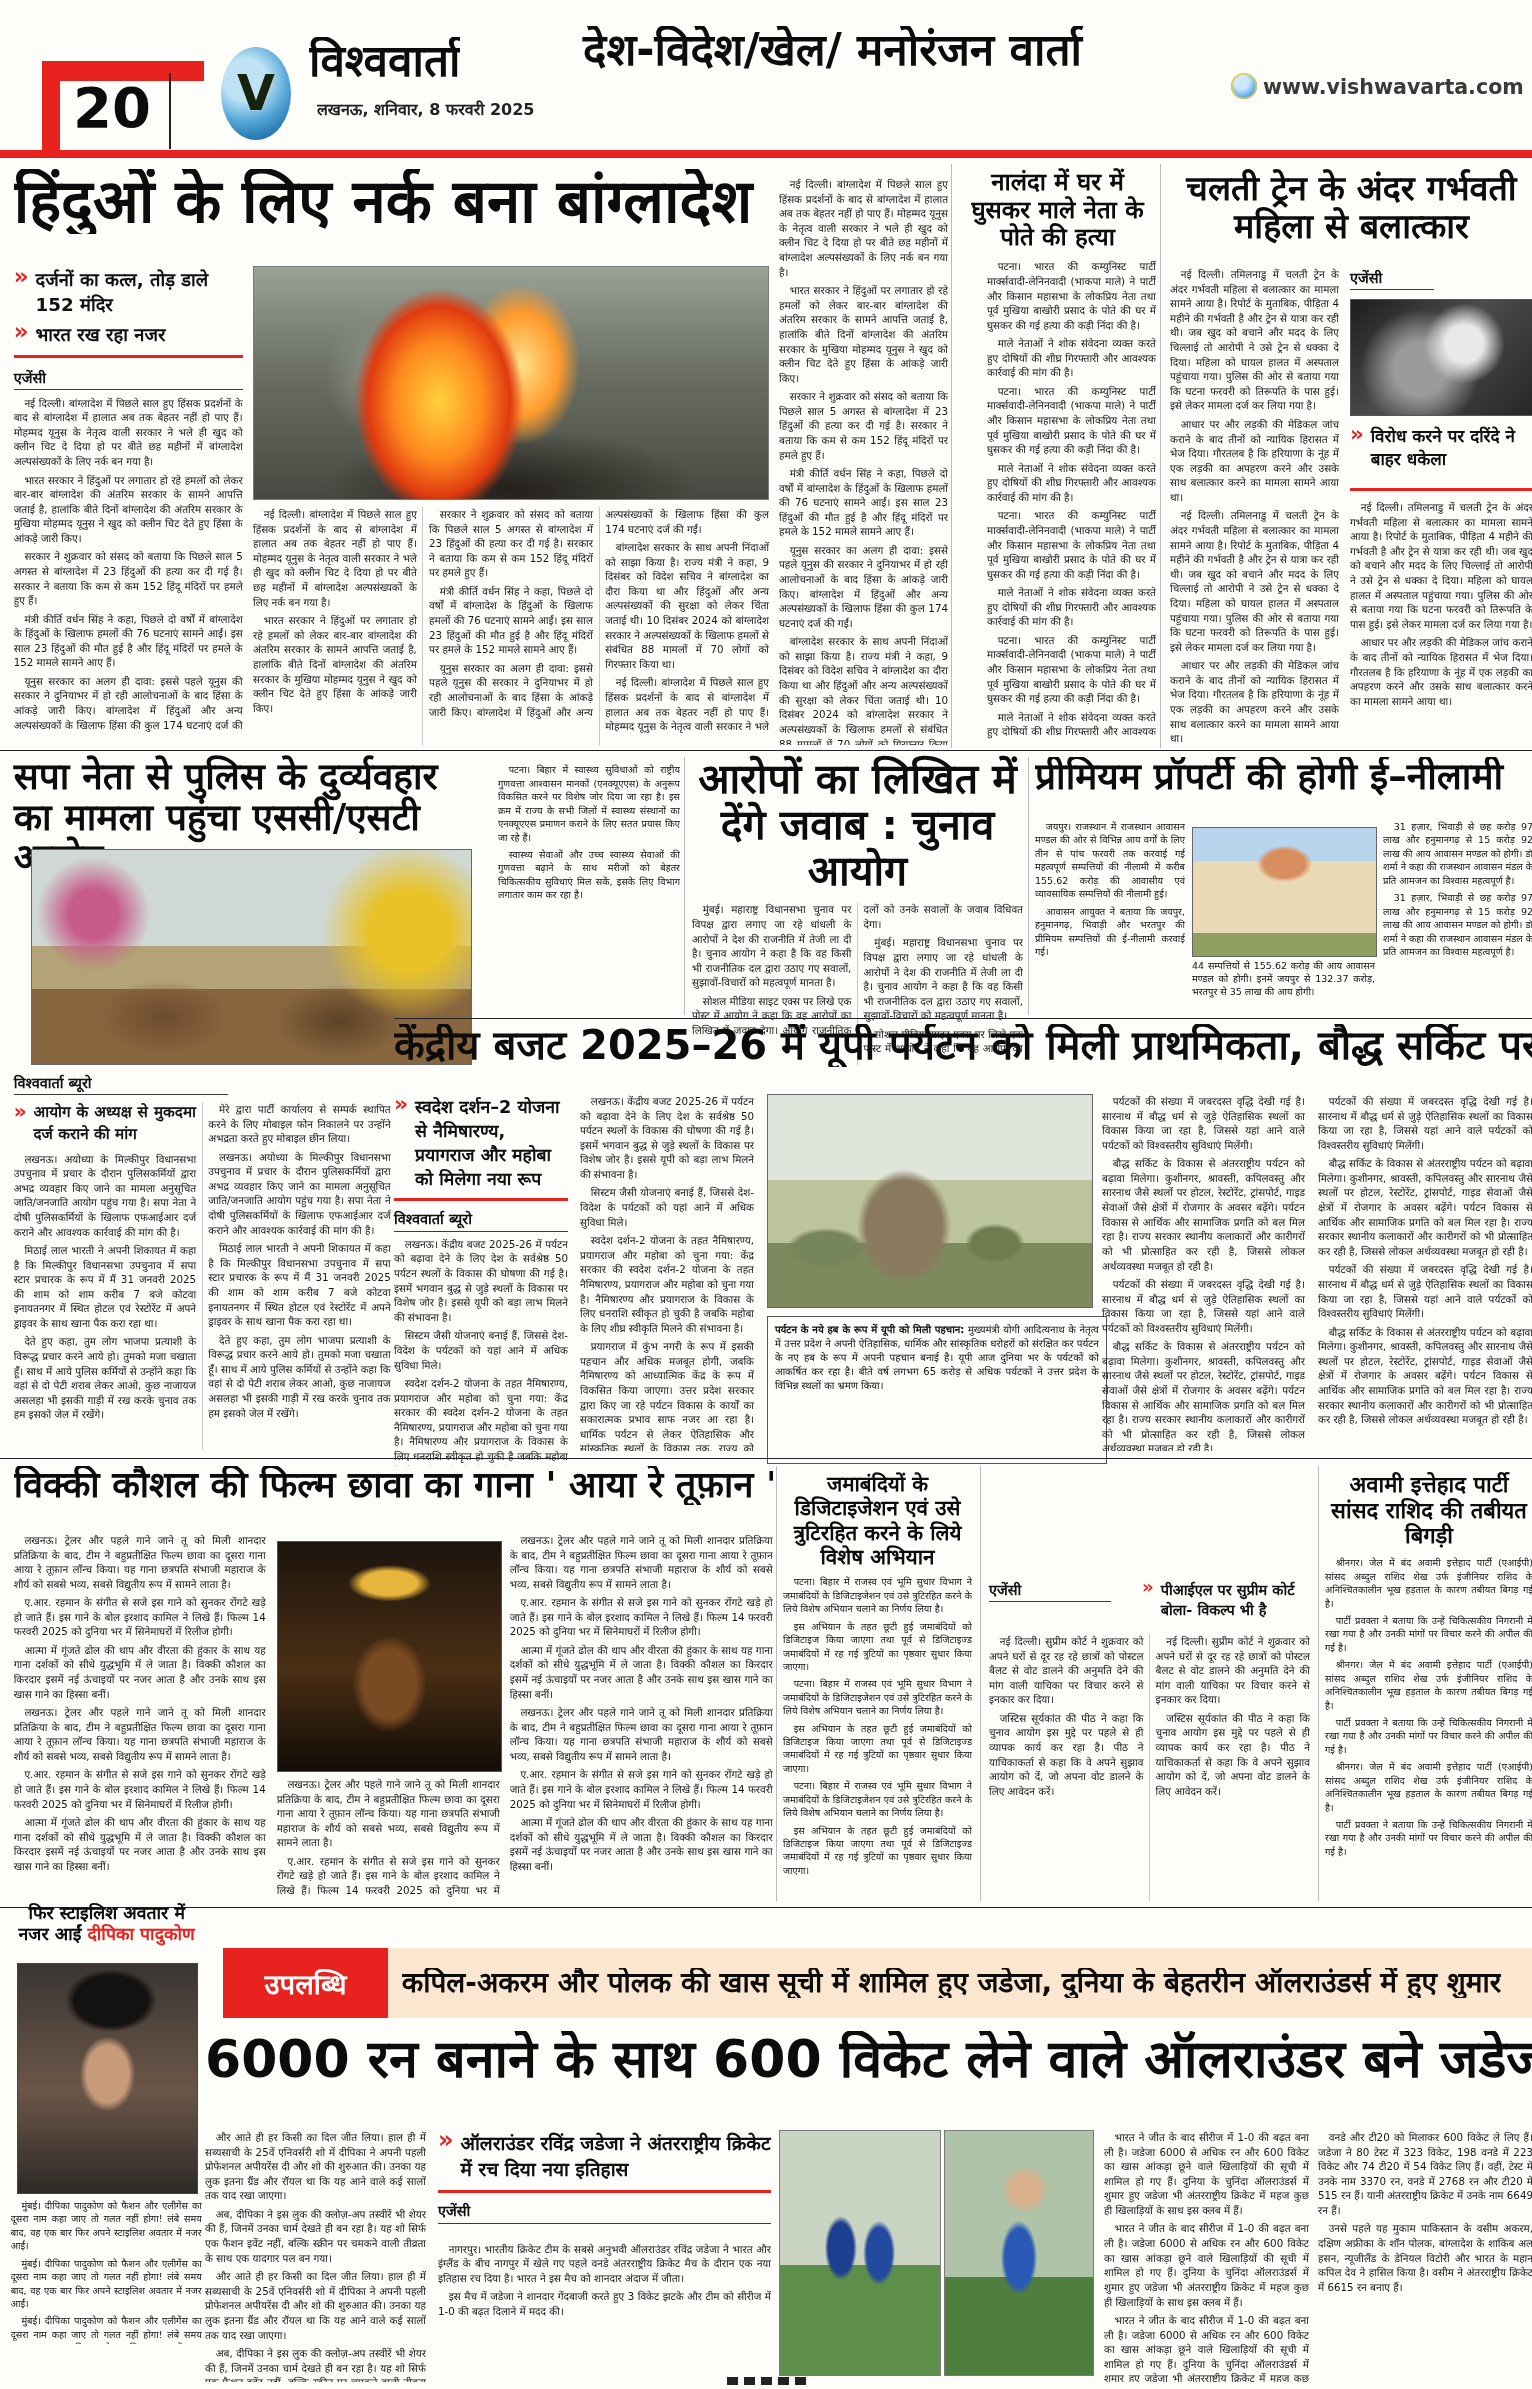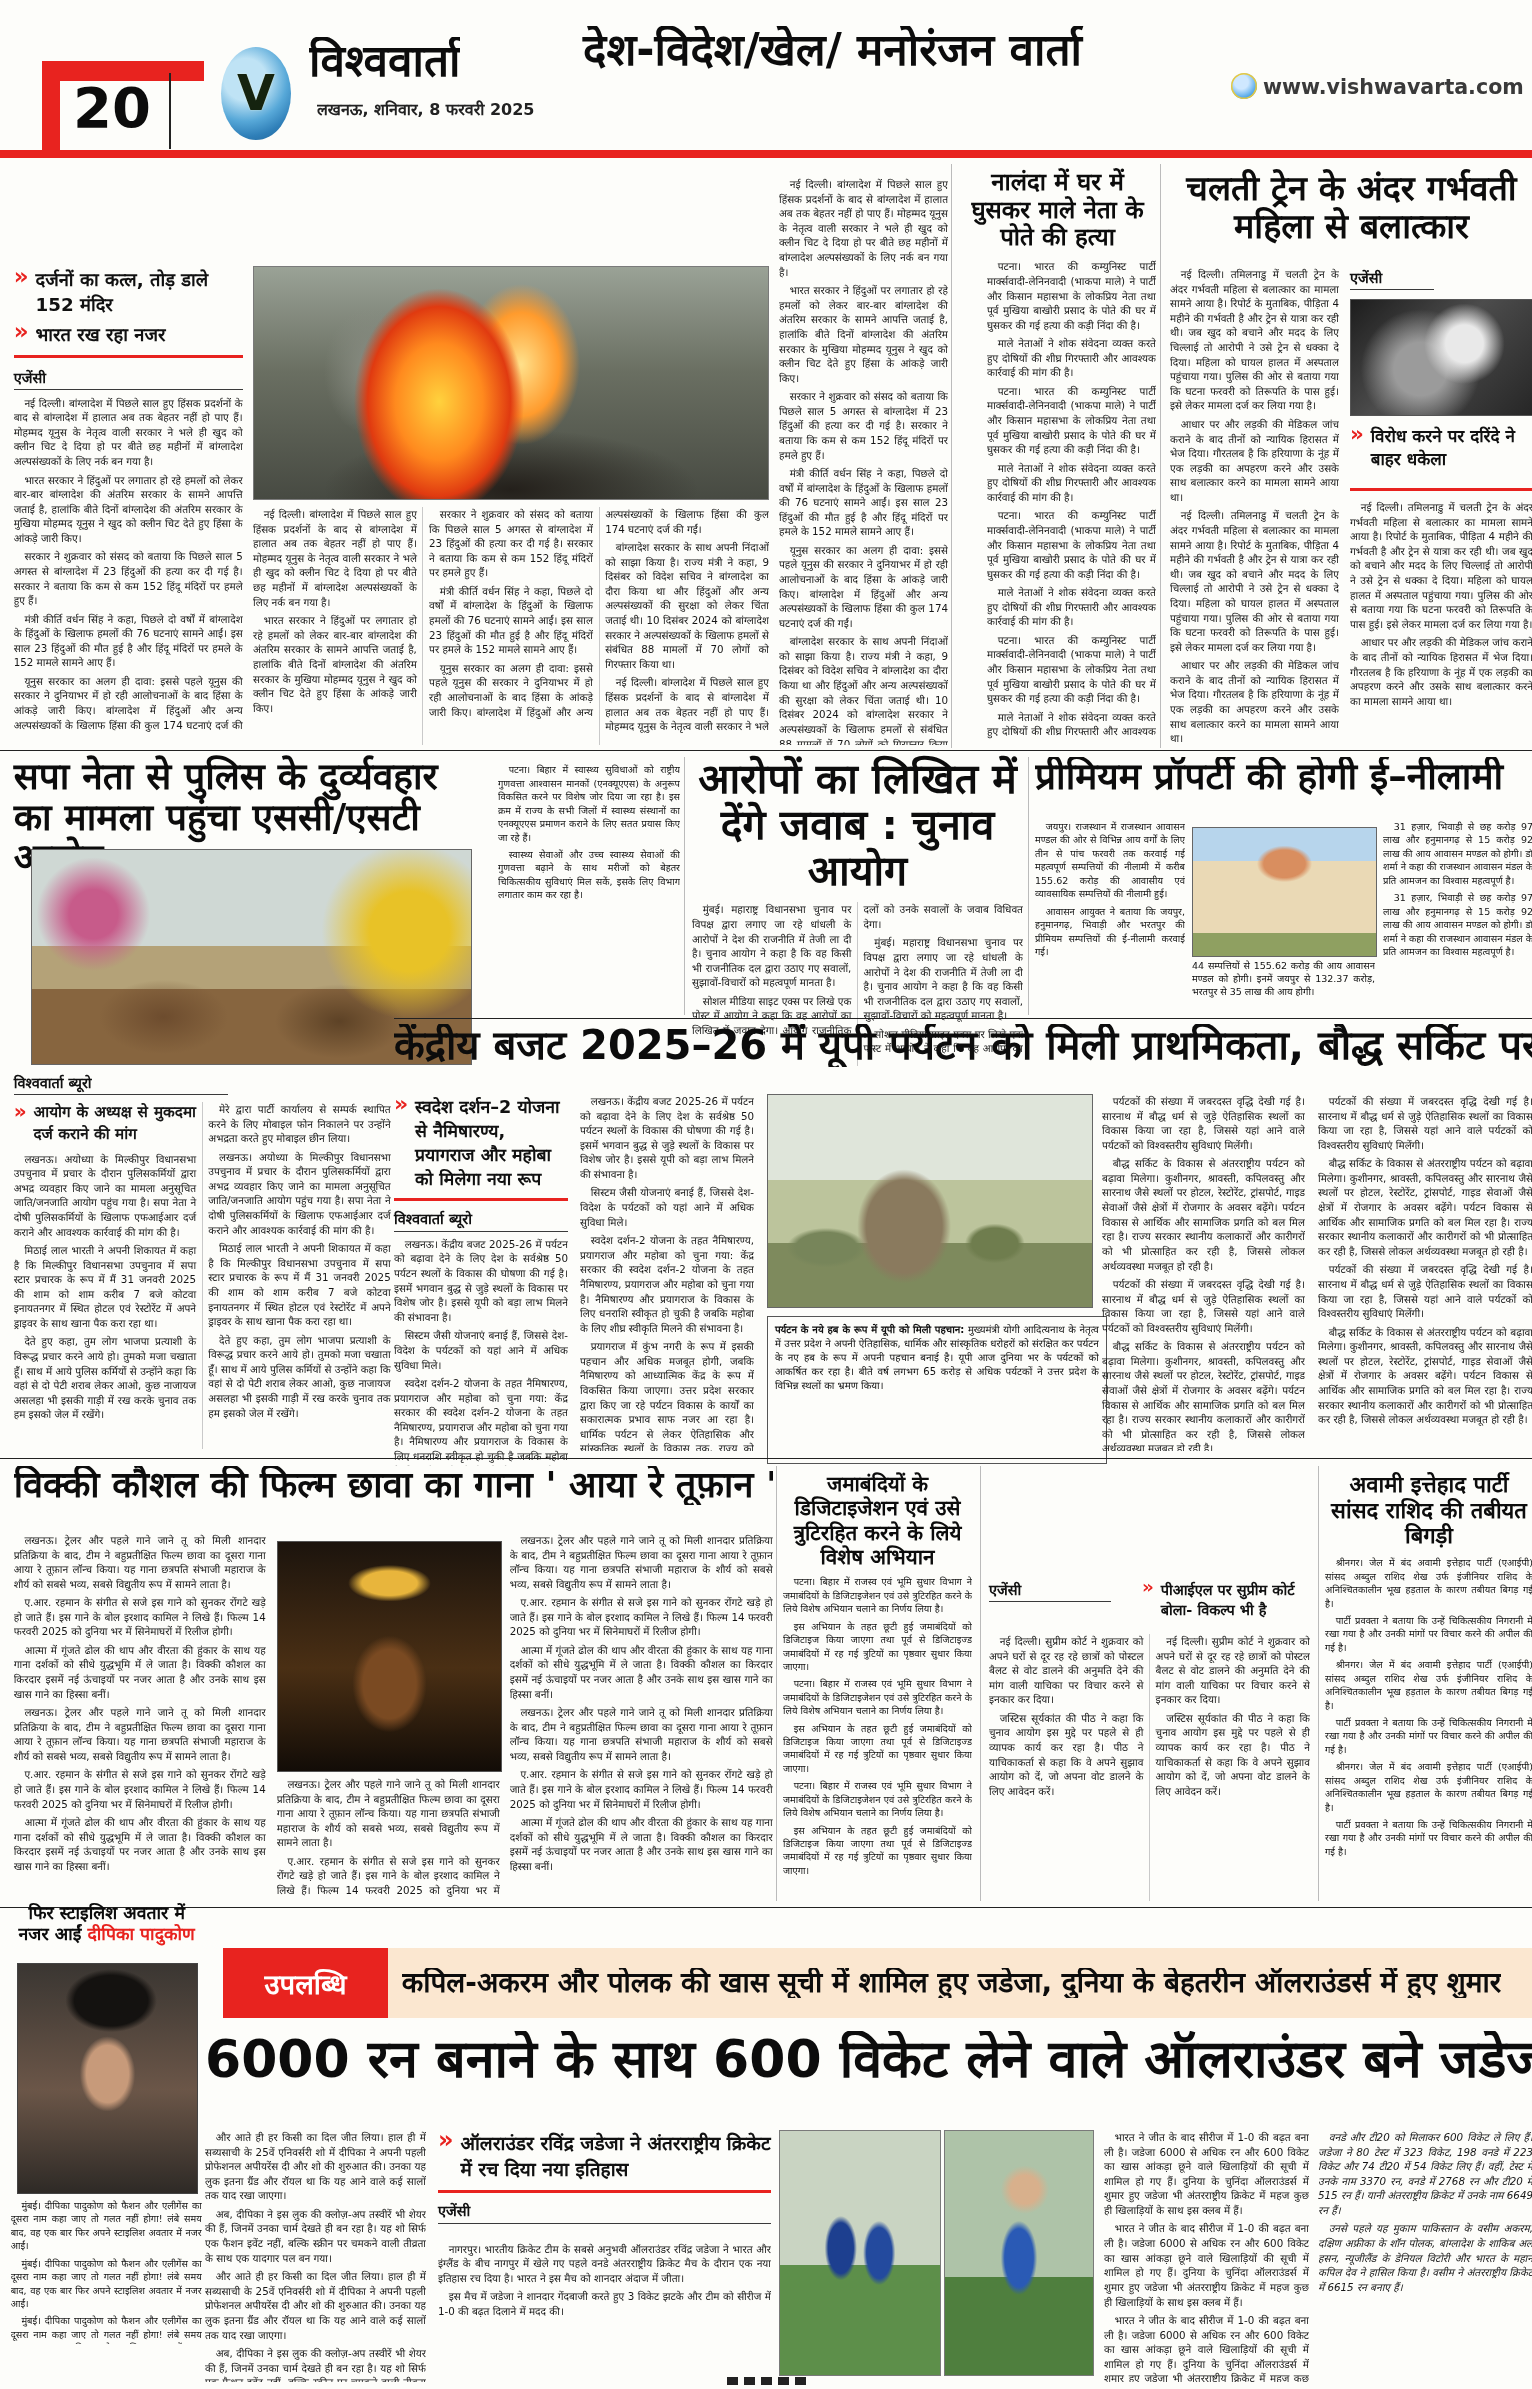--- a/index.html
+++ b/index.html
@@ -37,20 +37,21 @@
   <div class="abs" style="left:221px;top:47px;width:70px;height:93px;border-radius:50%;background:radial-gradient(circle at 35% 35%,#bfe3f5 0 28%,#57a8d8 55%,#2f7fb8 75%,#1d5e92);overflow:hidden;display:flex;align-items:center;justify-content:center;">
     <span style="font-size:49px;font-weight:900;color:#15230f;text-shadow:0 0 1.5px #e6f2da;">V</span>
   </div>
   <div class="abs hl nowrap" style="left:309px;top:37px;font-size:44px;">विश्ववार्ता</div>
   <div class="abs nowrap" style="left:317px;top:98px;font-size:16px;font-weight:bold;color:#222;">लखनऊ, शनिवार, 8 फरवरी 2025</div>
   <div class="abs hl nowrap center" style="left:489px;top:26px;width:687px;font-size:44px;">देश-विदेश/खेल/ मनोरंजन वार्ता</div>
   <div class="abs" style="left:1231px;top:73px;width:26px;height:26px;border-radius:50%;background:radial-gradient(circle at 40% 35%,#cfe8ff 0 30%,#4aa3e8 70%,#1f6fb8);box-shadow:inset 0 0 0 1.5px #e8c93c;"></div>
   <div class="abs nowrap" style="left:1263px;top:75px;font-size:20.6px;font-weight:bold;color:#3a3a3a;">www.vishwavarta.com</div>
   <div class="abs" style="left:0;top:150px;width:1533px;height:7.6px;background:#e8231f;"></div>
 
+  <div class="abs hl nowrap" style="left:13.7px;top:169px;width:757px;font-size:60px;">हिंदुओं के लिए नर्क बना बांग्लादेश</div>
 
   <div class="abs" style="left:13.7px;top:266px;width:229px;height:479px;">
     <div class="bullet" style="font-size:18.3px;">
         <span class="chev" style="font-size:23px;">»</span>
         <span>दर्जनों का कत्ल, तोड़ डाले 152 मंदिर</span>
       </div>
     <div class="bullet" style="font-size:18.3px;margin-top:4.6px;">
         <span class="chev" style="font-size:23px;">»</span>
         <span>भारत रख रहा नजर</span>
       </div>
@@ -367,21 +368,21 @@
   <div class="photo" style="left:944px;top:2130px;width:150px;height:246px;background:
       radial-gradient(ellipse 26px 53px at 50% 52%, #2a5ab5 0 55%, rgba(0,0,0,0) 70%),
       radial-gradient(circle at 54% 24%, #d8b08c 0 7%, rgba(0,0,0,0) 12%),
       linear-gradient(180deg,#aec3a8 0 60%,#4f7f3e 60% 100%);"></div>
 
   <div class="abs body-text" style="left:1104px;top:2130px;width:205px;height:252px;">
       <p>भारत ने जीत के बाद सीरीज में 1-0 की बढ़त बना ली है। जडेजा 6000 से अधिक रन और 600 विकेट का खास आंकड़ा छूने वाले खिलाड़ियों की सूची में शामिल हो गए हैं। दुनिया के चुनिंदा ऑलराउंडर्स में शुमार हुए जडेजा भी अंतरराष्ट्रीय क्रिकेट में महज कुछ ही खिलाड़ियों के साथ इस क्लब में हैं।</p>
       <p>भारत ने जीत के बाद सीरीज में 1-0 की बढ़त बना ली है। जडेजा 6000 से अधिक रन और 600 विकेट का खास आंकड़ा छूने वाले खिलाड़ियों की सूची में शामिल हो गए हैं। दुनिया के चुनिंदा ऑलराउंडर्स में शुमार हुए जडेजा भी अंतरराष्ट्रीय क्रिकेट में महज कुछ ही खिलाड़ियों के साथ इस क्लब में हैं।</p>
       <p>भारत ने जीत के बाद सीरीज में 1-0 की बढ़त बना ली है। जडेजा 6000 से अधिक रन और 600 विकेट का खास आंकड़ा छूने वाले खिलाड़ियों की सूची में शामिल हो गए हैं। दुनिया के चुनिंदा ऑलराउंडर्स में शुमार हुए जडेजा भी अंतरराष्ट्रीय क्रिकेट में महज कुछ ही खिलाड़ियों के साथ इस क्लब में हैं।</p>
     </div>
-  <div class="abs body-text" style="left:1318px;top:2130px;width:215px;height:252px;font-style:italic;">
+  <div class="abs body-text" style="left:1318px;top:2130px;width:215px;height:252px;">
       <p>वनडे और टी20 को मिलाकर 600 विकेट ले लिए हैं। जडेजा ने 80 टेस्ट में 323 विकेट, 198 वनडे में 223 विकेट और 74 टी20 में 54 विकेट लिए हैं। वहीं, टेस्ट में उनके नाम 3370 रन, वनडे में 2768 रन और टी20 में 515 रन हैं। यानी अंतरराष्ट्रीय क्रिकेट में उनके नाम 6649 रन हैं।</p>
       <p>उनसे पहले यह मुकाम पाकिस्तान के वसीम अकरम, दक्षिण अफ्रीका के शॉन पोलक, बांग्लादेश के शाकिब अल हसन, न्यूजीलैंड के डेनियल विटोरी और भारत के महान कपिल देव ने हासिल किया है। वसीम ने अंतरराष्ट्रीय क्रिकेट में 6615 रन बनाए हैं।</p>
     </div>
 
   <div class="abs" style="left:727px;top:2377px;width:84px;height:7.6px;background:repeating-linear-gradient(90deg,#222 0 10.7px,transparent 10.7px 17px);"></div>
 
 </div>
 
 
 </body></html>

